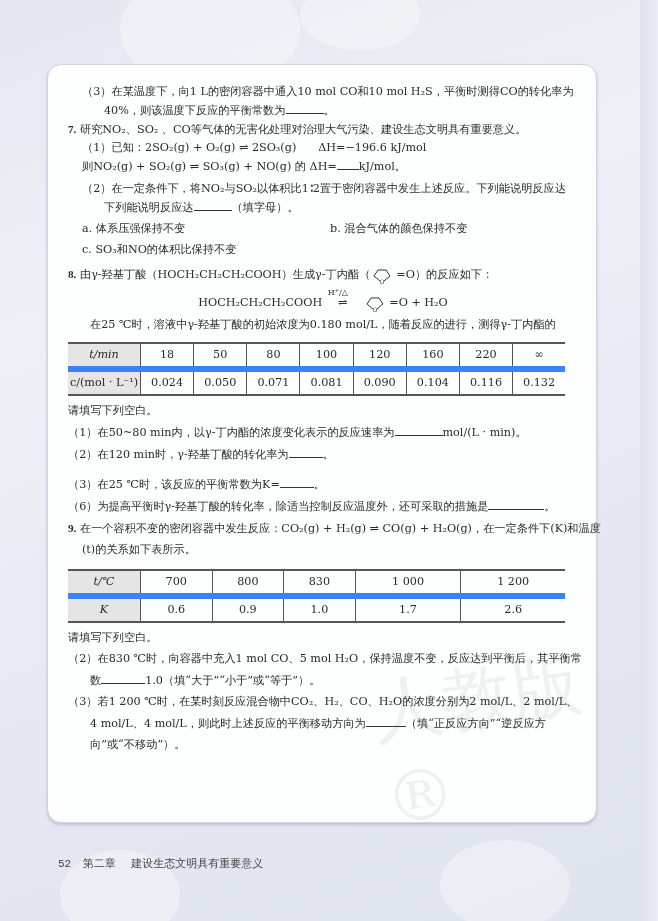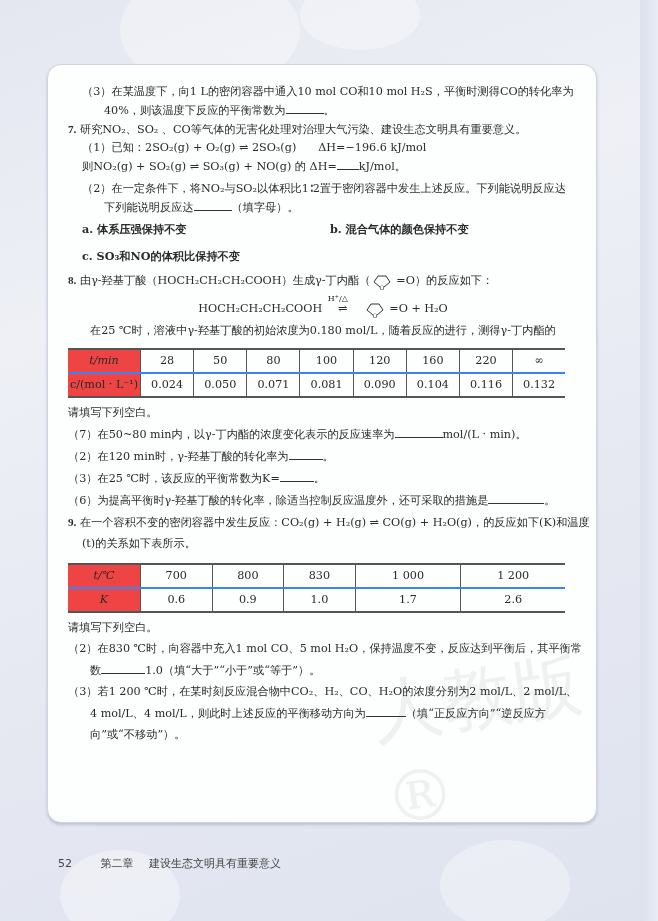--- a/index.html
+++ b/index.html
@@ -20,44 +20,44 @@
     border: 1px solid #cfd3e2;
     box-shadow: 0 2px 3px rgba(120,125,160,0.35);
   }
   .content { position: absolute; left: 20px; top: 18px; width: 510px; font-size: 11.2px; line-height: 18px; }
   .line { white-space: nowrap; position: relative; }
   .ind1 { padding-left: 14px; }
   .ind2 { padding-left: 36px; }
   .qnum { font-weight: bold; font-family: "Liberation Serif", serif; }
   .blank { display: inline-block; border-bottom: 1px solid #333; height: 12px; vertical-align: baseline; }
   .opts { display: flex; }
-  .opts span { width: 250px; font-weight: bold; }
+  .opts span { width: 250px; }
   .center { text-align: center; }
   .ring {
     display: inline-block; width: 26px; height: 14px; vertical-align: middle;
   }
   table.data {
     border-collapse: collapse; margin: 8px 0 6px 0; width: 497px;
     border-top: 2px solid #555; border-bottom: 2px solid #555;
     font-size: 11.2px;
   }
   table.data td {
     border-left: 1px solid #555; text-align: center; height: 22px; padding: 0;
   }
-  table.data tr + tr td { border-top: 2px solid #3b82f6; }
-  table.data td:first-child { border-left: none; background: #ef4444; width: 72px; }
+  table.data tr + tr td { border-top: 6px solid #3b82f6; }
+  table.data td:first-child { border-left: none; background: #e5e5e5; width: 72px; }
   .watermark {
     position: absolute; left: 330px; top: 586px; font-size: 70px; color: rgba(180,180,180,0.18);
     font-family: "DejaVu Serif", serif; transform: rotate(-8deg); pointer-events: none;
   }
   .footer {
     position: absolute; left: 58px; top: 856px; font-size: 11px; color: #444;
     font-family: "DejaVu Sans", "Liberation Sans", sans-serif;
   }
-  .footer .pg { margin-right: 25px; }
+  .footer .pg { margin-right: 8px; font-family: Liberation Mono, monospace; }
   .footer .ch { margin-right: 12px; }
   i { font-style: italic; }
 </style>
 </head>
 <body>
 
 <div class="bg-blob" style="left:120px;top:-30px;width:180px;height:120px;"></div>
 <div class="bg-blob" style="left:300px;top:-20px;width:120px;height:70px;"></div>
 <div class="bg-blob" style="left:60px;top:850px;width:120px;height:90px;"></div>
 <div class="bg-blob" style="left:440px;top:840px;width:130px;height:90px;"></div>
@@ -83,21 +83,21 @@
       <span>则NO₂(g) + SO₂(g) ⇌ SO₃(g) + NO(g) 的 ΔH=</span><span class="blank" style="width:22px"></span><span>kJ/mol。</span>
     </div>
     <div class="line ind1" style="margin-top:4px">（2）在一定条件下，将NO₂与SO₂以体积比1∶2置于密闭容器中发生上述反应。下列能说明反应达</div>
     <div class="line ind2">
       <span>下列能说明反应达</span><span class="blank" style="width:38px"></span><span>（填字母）。</span>
     </div>
     <div class="line ind1 opts" style="margin-top:3px">
       <span>a. 体系压强保持不变</span>
       <span>b. 混合气体的颜色保持不变</span>
     </div>
-    <div class="line ind1 opts" style="margin-top:9px">
+    <div class="line ind1 opts" style="margin-top:3px">
       <span>c. SO₃和NO的体积比保持不变</span>
     </div>
 
     <div class="line" style="margin-top:6px">
       <span class="qnum">8.</span>
       <span>由γ-羟基丁酸（HOCH₂CH₂CH₂COOH）生成γ-丁内酯（</span><span class="ring"><svg width="26" height="16" viewBox="0 0 26 16">
             <polyline points="4,8 8,2 16,2 20,8" fill="none" stroke="#333" stroke-width="1"></polyline>
             <line x1="4" y1="8" x2="10" y2="13" stroke="#333" stroke-width="1"></line>
             <line x1="20" y1="8" x2="14" y2="13" stroke="#333" stroke-width="1"></line>
             <text x="9.5" y="16" font-size="6" fill="#333">O</text>
@@ -114,21 +114,21 @@
             <line x1="20" y1="8" x2="14" y2="13" stroke="#333" stroke-width="1"></line>
             <text x="9.5" y="16" font-size="6" fill="#333">O</text>
           </svg></span><span>=O + H₂O</span>
     </div>
     <div class="line" style="padding-left:22px">在25 ℃时，溶液中γ-羟基丁酸的初始浓度为0.180 mol/L，随着反应的进行，测得γ-丁内酯的</div>
 
     <table class="data">
       <tbody>
           <tr>
         <td><i>t/min</i></td>
-        <td>28</td>
+        <td>18</td>
         <td>50</td>
         <td>80</td>
         <td>100</td>
         <td>120</td>
         <td>160</td>
         <td>220</td>
         <td>∞</td>
       </tr>
       <tr>
         <td>c/(mol · L⁻¹)</td>
@@ -139,35 +139,35 @@
         <td>0.090</td>
         <td>0.104</td>
         <td>0.116</td>
         <td>0.132</td>
       </tr>
     </tbody>
       </table>
 
     <div class="line">请填写下列空白。</div>
     <div class="line" style="margin-top:3px">
-      <span>（7）在50~80 min内，以γ-丁内酯的浓度变化表示的反应速率为</span><span class="blank" style="width:48px"></span><span>mol/(L · min)。</span>
+      <span>（1）在50~80 min内，以γ-丁内酯的浓度变化表示的反应速率为</span><span class="blank" style="width:48px"></span><span>mol/(L · min)。</span>
     </div>
     <div class="line" style="margin-top:3px">
       <span>（2）在120 min时，γ-羟基丁酸的转化率为</span><span class="blank" style="width:34px"></span><span>。</span>
     </div>
-    <div class="line" style="margin-top:3px">
+    <div class="line" style="margin-top:11px">
       <span>（3）在25 ℃时，该反应的平衡常数为K=</span><span class="blank" style="width:34px"></span><span>。</span>
     </div>
     <div class="line" style="margin-top:3px">
       <span>（6）为提高平衡时γ-羟基丁酸的转化率，除适当控制反应温度外，还可采取的措施是</span><span class="blank" style="width:56px"></span><span>。</span>
     </div>
 
     <div class="line" style="margin-top:3px">
       <span class="qnum">9.</span>
-      <span>在一个容积不变的密闭容器中发生反应：CO₂(g) + H₂(g) ⇌ CO(g) + H₂O(g)，的反应如下(K)和温度</span>
+      <span>在一个容积不变的密闭容器中发生反应：CO₂(g) + H₂(g) ⇌ CO(g) + H₂O(g)，在一定条件下(K)和温度</span>
     </div>
     <div class="line" style="padding-left:14px;margin-top:3px">(t)的关系如下表所示。</div>
 
     <table class="data" style="margin-top:10px">
       <tbody>
           <tr>
         <td style="width:64px"><i>t/℃</i></td>
         <td>700</td>
         <td>800</td>
         <td>830</td>

